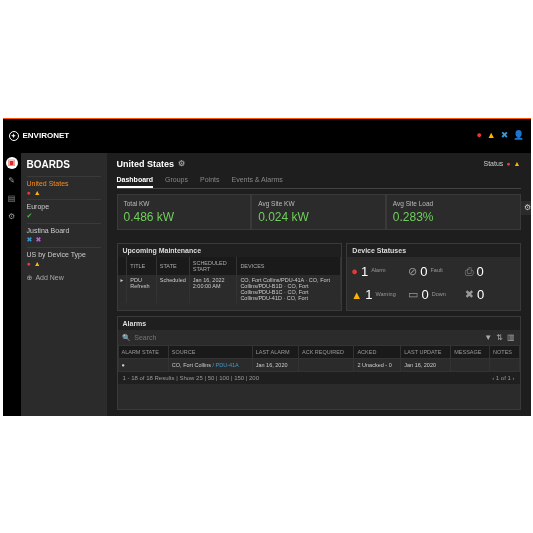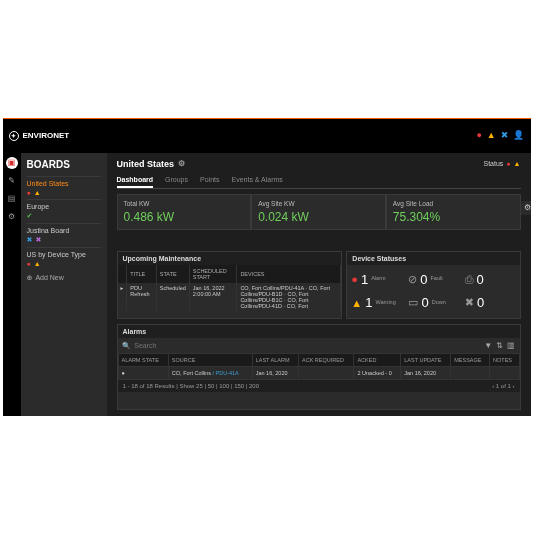--- a/index.html
+++ b/index.html
@@ -23,21 +23,21 @@
 .sb-icons{display:flex;gap:3px;font-size:7px}
 .sb-sel .sb-name{color:#ff8c1a}
 .sb-add{margin-top:4px;color:#aaa;font-size:7px;display:flex;align-items:center;gap:3px}
 .main{flex:1;background:#1e1e1e;padding:6px 10px;display:flex;flex-direction:column;min-width:0;overflow:hidden;position:relative}
 .mheader{display:flex;justify-content:space-between;align-items:center;margin-bottom:4px}
 .mtitle{color:#fff;font-weight:bold;font-size:9px;display:flex;align-items:center;gap:4px}
 .status{font-size:7px;color:#ccc;display:flex;align-items:center;gap:3px}
 .tabs{display:flex;gap:12px;border-bottom:1px solid #444;margin-bottom:5px}
 .tab{padding:3px 0;font-size:7px;color:#888;cursor:pointer}
 .tab.sel{color:#fff;border-bottom:2px solid #fff;font-weight:bold}
-.kpis{display:flex;gap:0;margin-bottom:21px}
+.kpis{display:flex;gap:0;margin-bottom:13px}
 .kpi{flex:1;background:#2b2b2b;padding:5px 6px;border:1px solid #3a3a3a}
 .kpi-l{font-size:6.5px;color:#bbb;margin-bottom:3px}
 .kpi-v{font-size:12px;color:#6fcf5b}
 .row2{display:flex;gap:4px;margin-bottom:5px;height:68px}
 .panel{background:#2b2b2b;border:1px solid #3a3a3a;display:flex;flex-direction:column}
 .phead{background:#1f1f1f;padding:3px 5px;font-size:7px;color:#ddd;font-weight:bold}
 .pbody{flex:1;overflow:hidden}
 .maint{flex:1.3}
 .maint table{width:100%;border-collapse:collapse;font-size:5.5px}
 .maint th{background:#1a1a1a;color:#aaa;text-align:left;padding:3px 3px;font-weight:normal;border-right:1px solid #333}
@@ -140,21 +140,21 @@
       <div class="kpi">
         <div class="kpi-l">Total KW</div>
         <div class="kpi-v">0.486 kW</div>
       </div>
       <div class="kpi">
         <div class="kpi-l">Avg Site KW</div>
         <div class="kpi-v">0.024 kW</div>
       </div>
       <div class="kpi">
         <div class="kpi-l">Avg Site Load</div>
-        <div class="kpi-v">75.304%</div>
+        <div class="kpi-v">0.283%</div>
       </div>
     </div>
     <div class="row2">
       <div class="panel maint">
         <div class="phead">Upcoming Maintenance</div>
         <div class="pbody">
           <table>
             <tbody>
                   <tr>
               <th></th>

